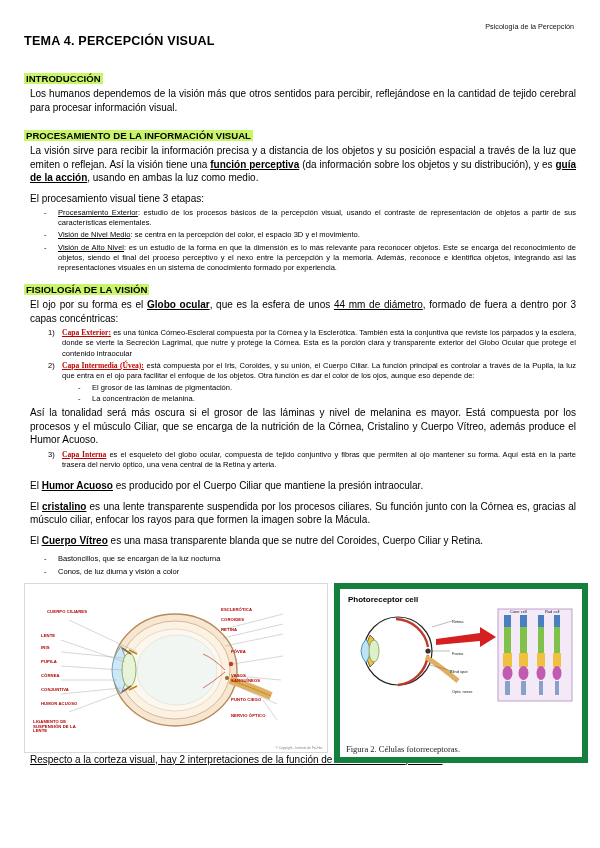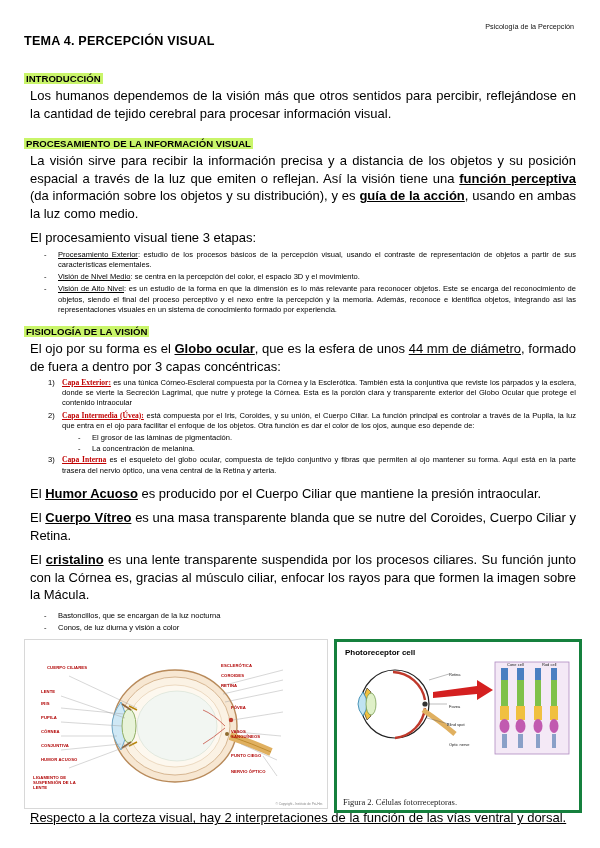--- a/index.html
+++ b/index.html
@@ -47,21 +47,21 @@
     font-size: 9.6px;
     padding: 0 2px;
     margin-bottom: 3px;
   }
   .hl-section {
     margin-top: 9px;
     margin-bottom: 3px;
   }
   p {
     margin: 0 0 7px 0;
-    font-size: 13px;
+    font-size: 10px;
     line-height: 1.35;
     text-align: justify;
     padding-left: 6px;
   }
   p.tight { margin-bottom: 3px; }
   u { text-decoration: underline; }
   b { font-weight: bold; }
   .red-b { color: #c00000; font-weight: bold; font-family: Liberation Serif, serif; }
   .lvl1 {
     margin: 0 0 2px 0;
@@ -116,21 +116,21 @@
     border: 1px solid #d8d8d8;
     overflow: hidden;
   }
   .fig-right {
     position: absolute;
     left: 310px;
     top: 0;
     width: 242px;
     height: 168px;
     background: #ffffff;
-    border: 3px solid #15803d;
+    border: 6px solid #15803d;
     overflow: hidden;
   }
   .fig-cap {
     position: absolute;
     left: 6px;
     bottom: 3px;
     font-family: "Liberation Serif", serif;
     font-size: 8.5px;
     color: #222;
   }
@@ -214,29 +214,30 @@
 
     <div class="lvl2">
       <span class="marker">-</span>
       <span>El grosor de las láminas de pigmentación.</span>
     </div>
     <div class="lvl2">
       <span class="marker">-</span>
       <span>La concentración de melanina.</span>
     </div>
 
+    <p class="tight" style="margin-top:2px">Así la tonalidad será más oscura si el grosor de las láminas y nivel de melanina es mayor. Está compuesta por los procesos y el músculo Ciliar, que se encarga de la nutrición de la Córnea, Cristalino y Cuerpo Vítreo, además produce el Humor Acuoso.</p>
 
     <div class="lvl1-num">
       <span class="marker">3)</span>
       <span><span class="red-b"><u><span>Capa Interna</span></u></span><span> es el esqueleto del globo ocular, compuesta de tejido conjuntivo y fibras que permiten al ojo mantener su forma. Aquí está en la parte trasera del nervio óptico, una vena central de la Retina y arteria.</span></span>
     </div>
 
     <p style="margin-top:9px">El <b><u>Humor Acuoso</u></b> es producido por el Cuerpo Ciliar que mantiene la presión intraocular.</p>
+    <p>El <b><u>cristalino</u></b> es una lente transparente suspendida por los procesos ciliares. Su función junto con la Córnea es, gracias al músculo ciliar, enfocar los rayos para que formen la imagen sobre la Mácula.</p>
     <p>El <b><u>Cuerpo Vítreo</u></b> es una masa transparente blanda que se nutre del Coroides, Cuerpo Ciliar y Retina.</p>
-    <p>El <b><u>cristalino</u></b> es una lente transparente suspendida por los procesos ciliares. Su función junto con la Córnea es, gracias al músculo ciliar, enfocar los rayos para que formen la imagen sobre la Mácula.</p>
 
     <div class="lvl1">
       <span class="marker">-</span>
       <span>Bastoncillos, que se encargan de la luz nocturna</span>
     </div>
     <div class="lvl1">
       <span class="marker">-</span>
       <span>Conos, de luz diurna y visión a color</span>
     </div>
 

